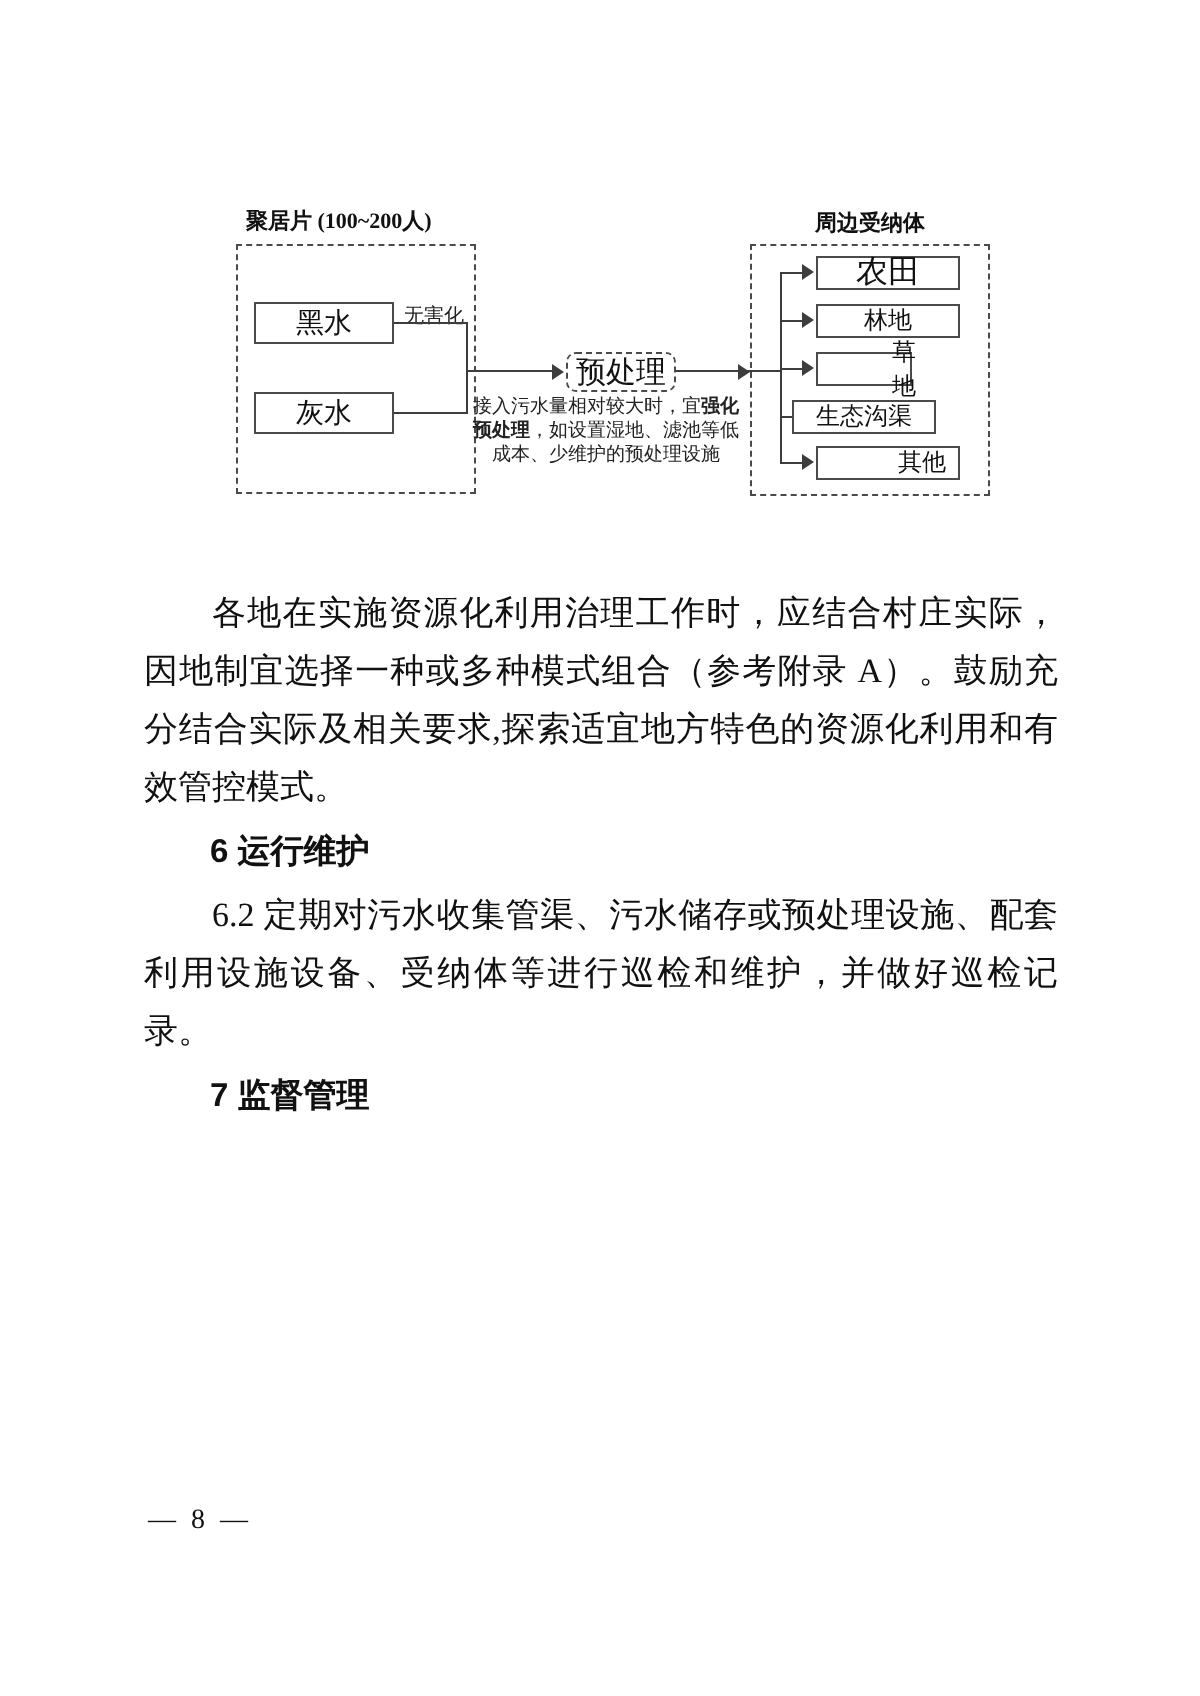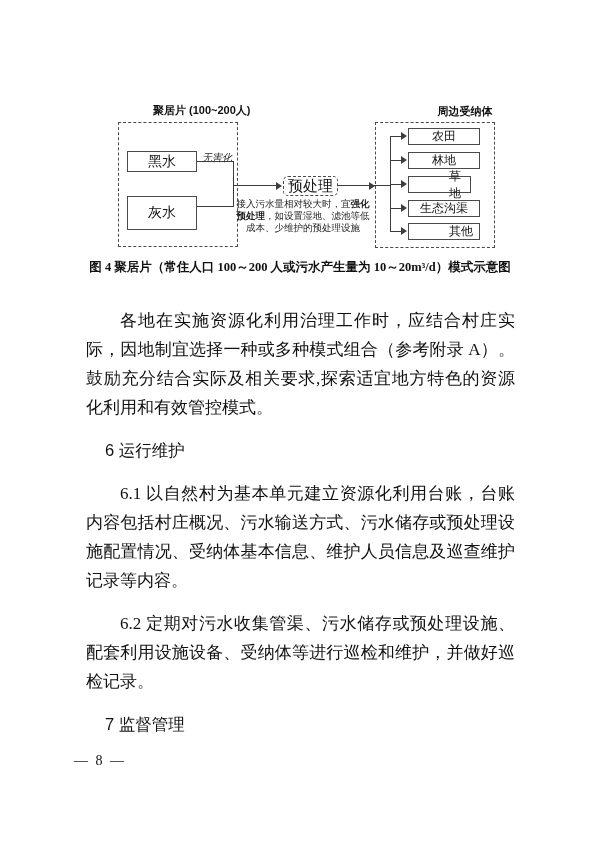--- a/index.html
+++ b/index.html
@@ -17,26 +17,25 @@
 
   
   .dash-box { border: 1px dashed #4a4a4a; background: transparent; }
   .solid-box {
     border: 1px solid #4a4a4a;
     display: flex; align-items: center; justify-content: center;
     font-family: "Liberation Serif", serif;
     background: #ffffff;
   }
   .diag-label {
-    font-family: Liberation Sans, sans-serif;
+    font-family: Liberation Serif, serif;
     font-weight: bold;
     font-size: 11px;
     color: #111;
     white-space: nowrap;
-    margin-left: 30px;
   }
   .hline { background: #3d3d3d; height: 1px; }
   .vline { background: #3d3d3d; width: 1px; }
   .arrow-r {
     width: 0; height: 0;
     border-left: 6px solid #3d3d3d;
     border-top: 4px solid transparent;
     border-bottom: 4px solid transparent;
   }
   .pretreat-box {
@@ -76,26 +75,26 @@
     position: absolute;
     left: 72px;
     top: 292px;
     width: 457px;
     font-size: 17px;
     line-height: 29px;
     text-align: justify;
   }
   .body-text p {
     text-indent: 2em;
-    margin: 14px;
+    margin: 0;
   }
   .body-text h2 {
     font-family: "Liberation Sans", sans-serif;
     font-size: 16.5px;
-    font-weight: normal;
+    font-weight: bold;
     line-height: 29px;
     margin: 4px 0 2px 0;
     padding-left: 2em;
   }
 
   .page-num {
     position: absolute;
     left: 74px;
     top: 753px;
     font-size: 14px;
@@ -110,23 +109,23 @@
 <div class="page">
 
   <div>
 
     <div class="abs diag-label" style="left:123px; top:103px;">聚居片 (100~200人)</div>
 
     <div class="abs dash-box" style="left:118px; top:122px; width:120px; height:125px;"></div>
 
     <div class="abs solid-box" style="left:127px; top:151px; width:70px; height:21px; font-size:14px;">黑水</div>
 
-    <div class="abs solid-box" style="left:127px; top:196px; width:70px; height:34px; font-size:14px;">灰水</div>
+    <div class="abs solid-box" style="left:127px; top:196px; width:70px; height:21px; font-size:14px;">灰水</div>
 
-    <div class="abs harmless" style="left:202px; top:151px;font-style:italic;">无害化</div>
+    <div class="abs harmless" style="left:202px; top:151px;">无害化</div>
 
     <div class="abs hline" style="left:197px; top:161px; width:36px;"></div>
 
     <div class="abs hline" style="left:197px; top:206px; width:36px;"></div>
 
     <div class="abs vline" style="left:233px; top:161px; height:46px;"></div>
 
     <div class="abs hline" style="left:233px; top:185px; width:44px;"></div>
     <div class="abs arrow-r" style="left:276px; top:182px;"></div>
 
@@ -147,32 +146,30 @@
     <div class="abs arrow-r" style="left:401px; top:132px;"></div>
     <div class="abs hline" style="left:390px; top:160px; width:12px;"></div>
     <div class="abs arrow-r" style="left:401px; top:156px;"></div>
     <div class="abs hline" style="left:390px; top:184px; width:12px;"></div>
     <div class="abs arrow-r" style="left:401px; top:180px;"></div>
     <div class="abs hline" style="left:390px; top:208px; width:12px;"></div>
     <div class="abs arrow-r" style="left:401px; top:204px;"></div>
     <div class="abs hline" style="left:390px; top:231px; width:12px;"></div>
     <div class="abs arrow-r" style="left:401px; top:227px;"></div>
 
-    <div class="abs solid-box" style="left:408px; top:128px; width:72px; height:17px; font-size:12px;">农田</div>
+    <div class="abs solid-box" style="left:408px; top:128px; width:72px; height:17px; font-size:16px;">农田</div>
     <div class="abs solid-box" style="left:408px; top:152px; width:72px; height:17px; font-size:12px;">林地</div>
-    <div class="abs solid-box" style="left:408px; top:176px; width:63px; height:17px; font-size:12px;padding-left:40px;">草地</div>
-    <div class="abs solid-box" style="left:408px; top:200px; width:72px; height:17px; font-size:12px;text-align:center;">生态沟渠</div>
+    <div class="abs solid-box" style="left:408px; top:176px; width:48px; height:17px; font-size:12px;padding-left:40px;">草地</div>
+    <div class="abs solid-box" style="left:396px; top:200px; width:72px; height:17px; font-size:12px;text-align:center;">生态沟渠</div>
     <div class="abs solid-box" style="left:408px; top:223px; width:72px; height:17px; font-size:12px;padding-left:34px;">其他</div>
   </div>
 
-  <div class="caption">图 4  聚居片（常住人口 100～200 人或污水产生量为 10～20m³/d）模式示意图</div>
 
   <div class="body-text">
     <p>各地在实施资源化利用治理工作时，应结合村庄实际，因地制宜选择一种或多种模式组合（参考附录 A）。鼓励充分结合实际及相关要求,探索适宜地方特色的资源化利用和有效管控模式。</p>
     <h2>6  运行维护</h2>
-    <p>6.1  以自然村为基本单元建立资源化利用台账，台账内容包括村庄概况、污水输送方式、污水储存或预处理设施配置情况、受纳体基本信息、维护人员信息及巡查维护记录等内容。</p>
     <p>6.2  定期对污水收集管渠、污水储存或预处理设施、配套利用设施设备、受纳体等进行巡检和维护，并做好巡检记录。</p>
     <h2>7  监督管理</h2>
   </div>
 
   <div class="page-num">— 8 —</div>
 
 </div>
 
 </body></html>

